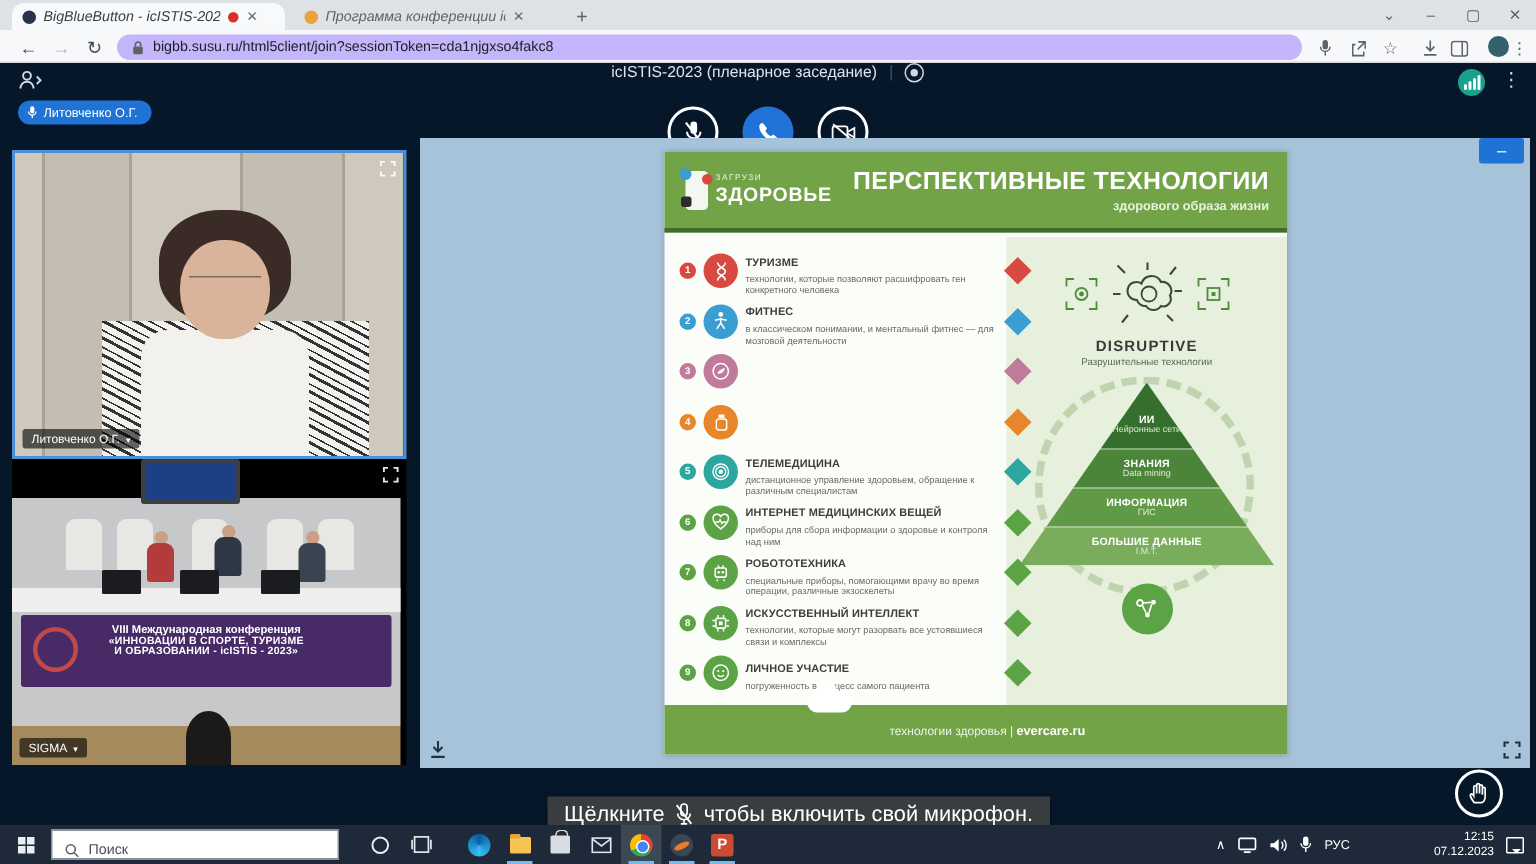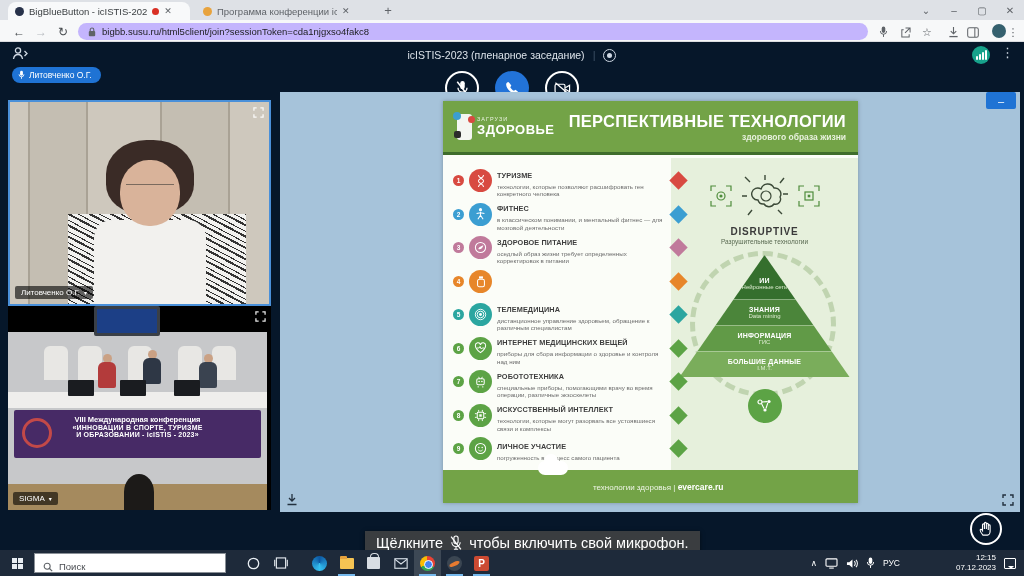--- a/index.html
+++ b/index.html
@@ -6,38 +6,38 @@
   html,body { width:1024px; height:576px; overflow:hidden; }
   body { font-family:"Liberation Sans", sans-serif; background:#06172a; }
   .abs { position:absolute; }
   #window { position:relative; width:1024px; height:576px; }
 
   
   #tabstrip { left:0; top:0; width:1024px; height:20px; background:#dee1e6; }
   .tab { top:2px; height:18px; border-radius:8px 8px 0 0; display:flex; align-items:center; gap:5px; padding:0 7px; font-size:9.5px; color:#3c4043; }
   .tab.active { background:#f8f9fa; }
   .tab.inactive { color:#5f6368; }
-  .tab .title { white-space:nowrap; overflow:hidden; max-width:120px; }
+  .tab .title { white-space:nowrap; overflow:hidden; max-width:120px;font-style:italic; }
   .favicon { width:9px; height:9px; border-radius:50%; flex:0 0 auto; }
   .tab-close { font-size:9px; color:#5f6368; cursor:default; }
   .rec-dot { width:7px; height:7px; border-radius:50%; background:#d93025; }
   .newtab { top:3px; left:380px; width:16px; height:16px; color:#5f6368; font-size:13px; line-height:15px; text-align:center; }
   .winctl { top:0; height:20px; width:28px; color:#5f6368; font-size:10px; display:flex; align-items:center; justify-content:center; }
   #toolbar { left:0; top:20px; width:1024px; height:22px; background:#f7f8f9; border-bottom:1px solid #dadce0; }
   .navbtn { top:22px; width:18px; height:20px; display:flex; align-items:center; justify-content:center; font-size:12px; color:#45494d; }
   .navbtn.disabled { color:#b6babf; }
   #omnibox { left:78px; top:23px; width:790px; height:17px; border-radius:9px; background:#c4b5fd; display:flex; align-items:center; gap:6px; padding:0 10px; }
   #omnibox .url { font-size:9.5px; color:#202124; white-space:nowrap; }
   .addr-ic { top:22px; width:18px; height:20px; display:flex; align-items:center; justify-content:center; color:#5f6368; font-size:11px; }
   #avatar-ic { left:992px; top:24px; width:14px; height:14px; border-radius:50%; background:#35606e; }
 
   
   #bbb { left:0; top:42px; width:1024px; height:508px; background:#06172a; }
   #bbb-header { left:0; top:0; width:1024px; height:26px; display:flex; align-items:center; }
-  #meeting-title-wrap { position:absolute; left:0; right:0; top:0; height:26px; display:flex; align-items:center; justify-content:center; gap:8px; color:#dce3ea; font-size:10.5px; }
+  #meeting-title-wrap { position:absolute; left:0; right:0; top:0; height:26px; display:flex; justify-content:center; gap:8px; color:#dce3ea; font-size:10.5px; }
   .hdr-div { color:#3d5166; font-size:11px; }
   #record-btn { width:13px; height:13px; border:1.5px solid #cfd8e3; border-radius:50%; display:flex; align-items:center; justify-content:center; }
   #record-btn i { width:5px; height:5px; background:#cfd8e3; border-radius:50%; }
   #conn-btn { position:absolute; right:34px; top:4px; width:18px; height:18px; border-radius:50%; background:#17a28b; display:flex; align-items:end; justify-content:center; gap:1px; padding-bottom:4px; }
   #conn-btn b { width:2px; background:#fff; border-radius:1px; }
   #options-btn { position:absolute; right:10px; top:3px; color:#cfd8e3; font-size:13px; }
   #userlist-toggle { position:absolute; left:12px; top:4px; }
   #talking-pill { left:12px; top:25px; height:16px; background:#1f73d4; border-radius:9px; display:flex; align-items:center; gap:4px; padding:0 9px 0 6px; color:#fff; font-size:8.5px; }
 
   
@@ -373,21 +373,20 @@
             </div>
 
             <div class="item">
               <span class="num" style="background-color: rgb(192, 122, 155);">3</span>
               <span class="disc" style="background-color: rgb(192, 122, 155);">
                 <svg width="13" height="13" viewBox="0 0 14 14">
                     <circle cx="7" cy="7" r="5.5" stroke="#fff" fill="none" stroke-width="1.1"></circle>
                     <path d="M4.5 8.5C6 5.5 8.5 5.5 10 4.5 9.5 7.5 7.5 9.5 4.5 8.5z" fill="#fff"></path>
                   </svg>
               </span>
-              <span class="itxt"><span class="t">ЗДОРОВОЕ ПИТАНИЕ</span><div class="d">оседлый образ жизни требует определенных корректировок в питании</div></span>
               <span class="diamond" style="background-color: rgb(192, 122, 155);"></span>
             </div>
 
             <div class="item">
               <span class="num" style="background-color: rgb(231, 134, 42);">4</span>
               <span class="disc" style="background-color: rgb(231, 134, 42);">
                 <svg width="12" height="13" viewBox="0 0 14 15">
                     <rect x="3" y="5" width="8" height="8.5" rx="2" stroke="#fff" fill="none" stroke-width="1.2"></rect>
                     <rect x="4.7" y="1.5" width="4.6" height="2.6" fill="#fff"></rect>
                   </svg>

